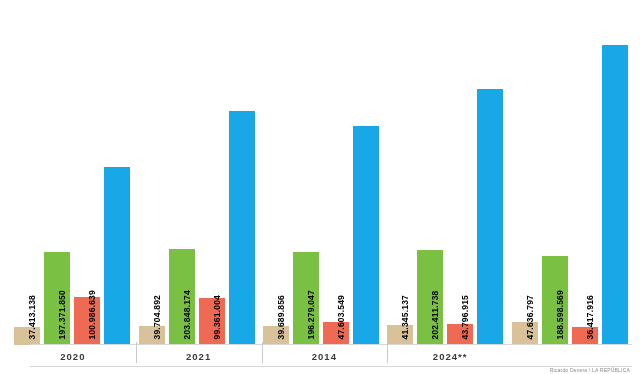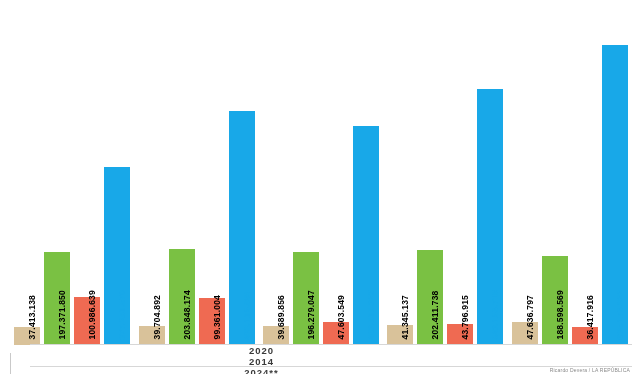--- a/index.html
+++ b/index.html
@@ -77,21 +77,20 @@
   .axis-row {
     position: absolute;
     left: 0;
     top: 345px;
     width: 513px;
     height: 22px;
     display: flex;
     justify-content: space-between;
     padding: 0 0 0 10px;
     box-sizing: border-box;
-    flex-direction: column;
   }
   .axis-cell {
     flex: 1 1 0;
     position: relative;
     display: flex;
     align-items: center;
     justify-content: center;
     font-size: 9.5px;
     font-weight: bold;
     color: #3a3a3a;
@@ -226,20 +225,21 @@
         <div class="bar" style="height:300px;background:#18a8e8;"></div>
       </div>
     </div>
 
   </div>
 
   <div class="axis-line"></div>
 
   <div class="axis-row">
     <div class="axis-cell">2020</div>
+    <div class="axis-cell">2021</div>
     <div class="axis-cell">2014</div>
     <div class="axis-cell">2024**</div>
   </div>
 
   <div class="axis-bottom-line"></div>
 
   <div class="credit">Ricardo Devera / LA REPÚBLICA</div>
 
 </div>
 

